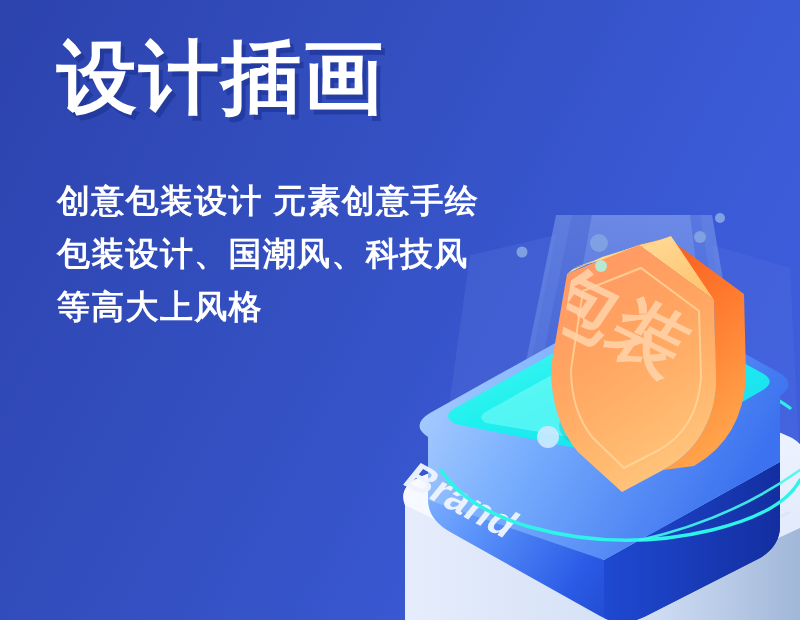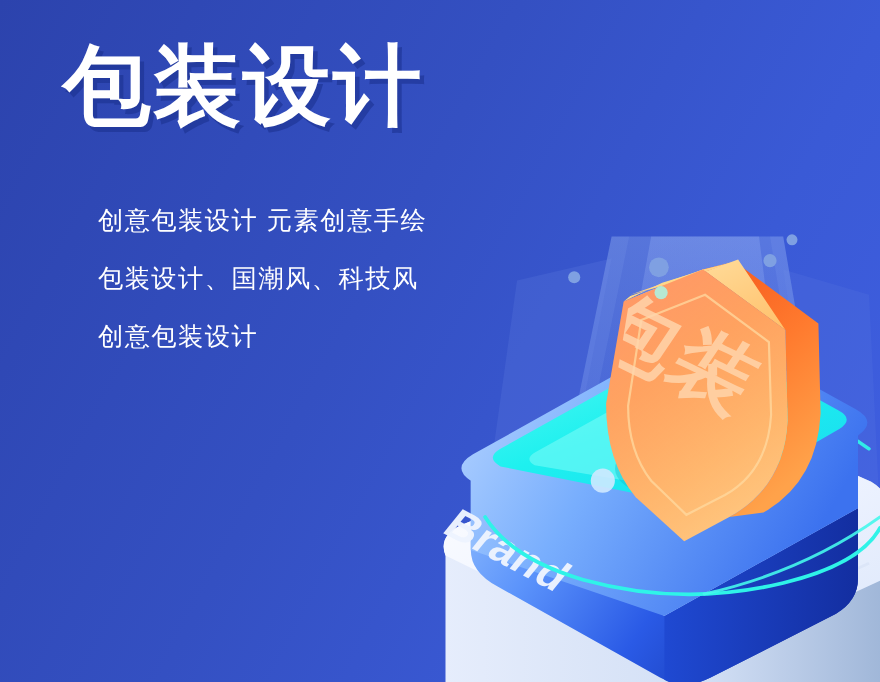--- a/index.html
+++ b/index.html
@@ -47,27 +47,26 @@
     margin: 0;
     text-shadow: 4px 5px 0 rgba(26, 48, 140, 0.55);
     white-space: nowrap;
   }
 
   #subhead {
     margin: 0;
     padding-top: 56px;
   }
   .sub-line {
-    font-size: 23px;
+    font-size: 33px;
     line-height: 53px;
-    font-weight: 400;
+    font-weight: 700;
     color: #ffffff;
     letter-spacing: 1.3px;
     white-space: nowrap;
-    margin-left: 32px;
   }
 </style>
 </head>
 <body>
 
 <div id="banner">
 
   <svg id="artwork" viewBox="0 0 800 620">
     <defs>
       <linearGradient id="gBeam" x1="0" y1="0" x2="0" y2="1">
@@ -238,21 +237,21 @@
     <circle cx="548" cy="437" r="11" fill="#cfe9ff" opacity="0.9"></circle>
 
     <text x="492" y="532" transform="rotate(28 492 532) skewX(-11)" font-family="'Liberation Sans','DejaVu Sans',sans-serif" font-size="40" font-weight="700" fill="#eef4ff" opacity="0.97" letter-spacing="0.5">Brand</text>
 
     <path d="M441 470 Q465 508 530 527 Q620 552 712 530 Q782 513 800 480" fill="none" stroke="#2ff3e8" stroke-width="3.4" stroke-linecap="round"></path>
 
     <path d="M640 540 Q730 520 800 470" fill="none" stroke="#45f7ec" stroke-width="2.6" stroke-linecap="round" opacity="0.9"></path>
   </svg>
 
   <div id="text-block">
-    <h1 id="headline">包装设计</h1>
+    <h1 id="headline">设计插画</h1>
     <div id="subhead">
       <div class="sub-line">创意包装设计 元素创意手绘</div>
       <div class="sub-line">包装设计、国潮风、科技风</div>
-      <div class="sub-line">创意包装设计</div>
+      <div class="sub-line">等高大上风格</div>
     </div>
   </div>
 
 </div>
 
 </body></html>

